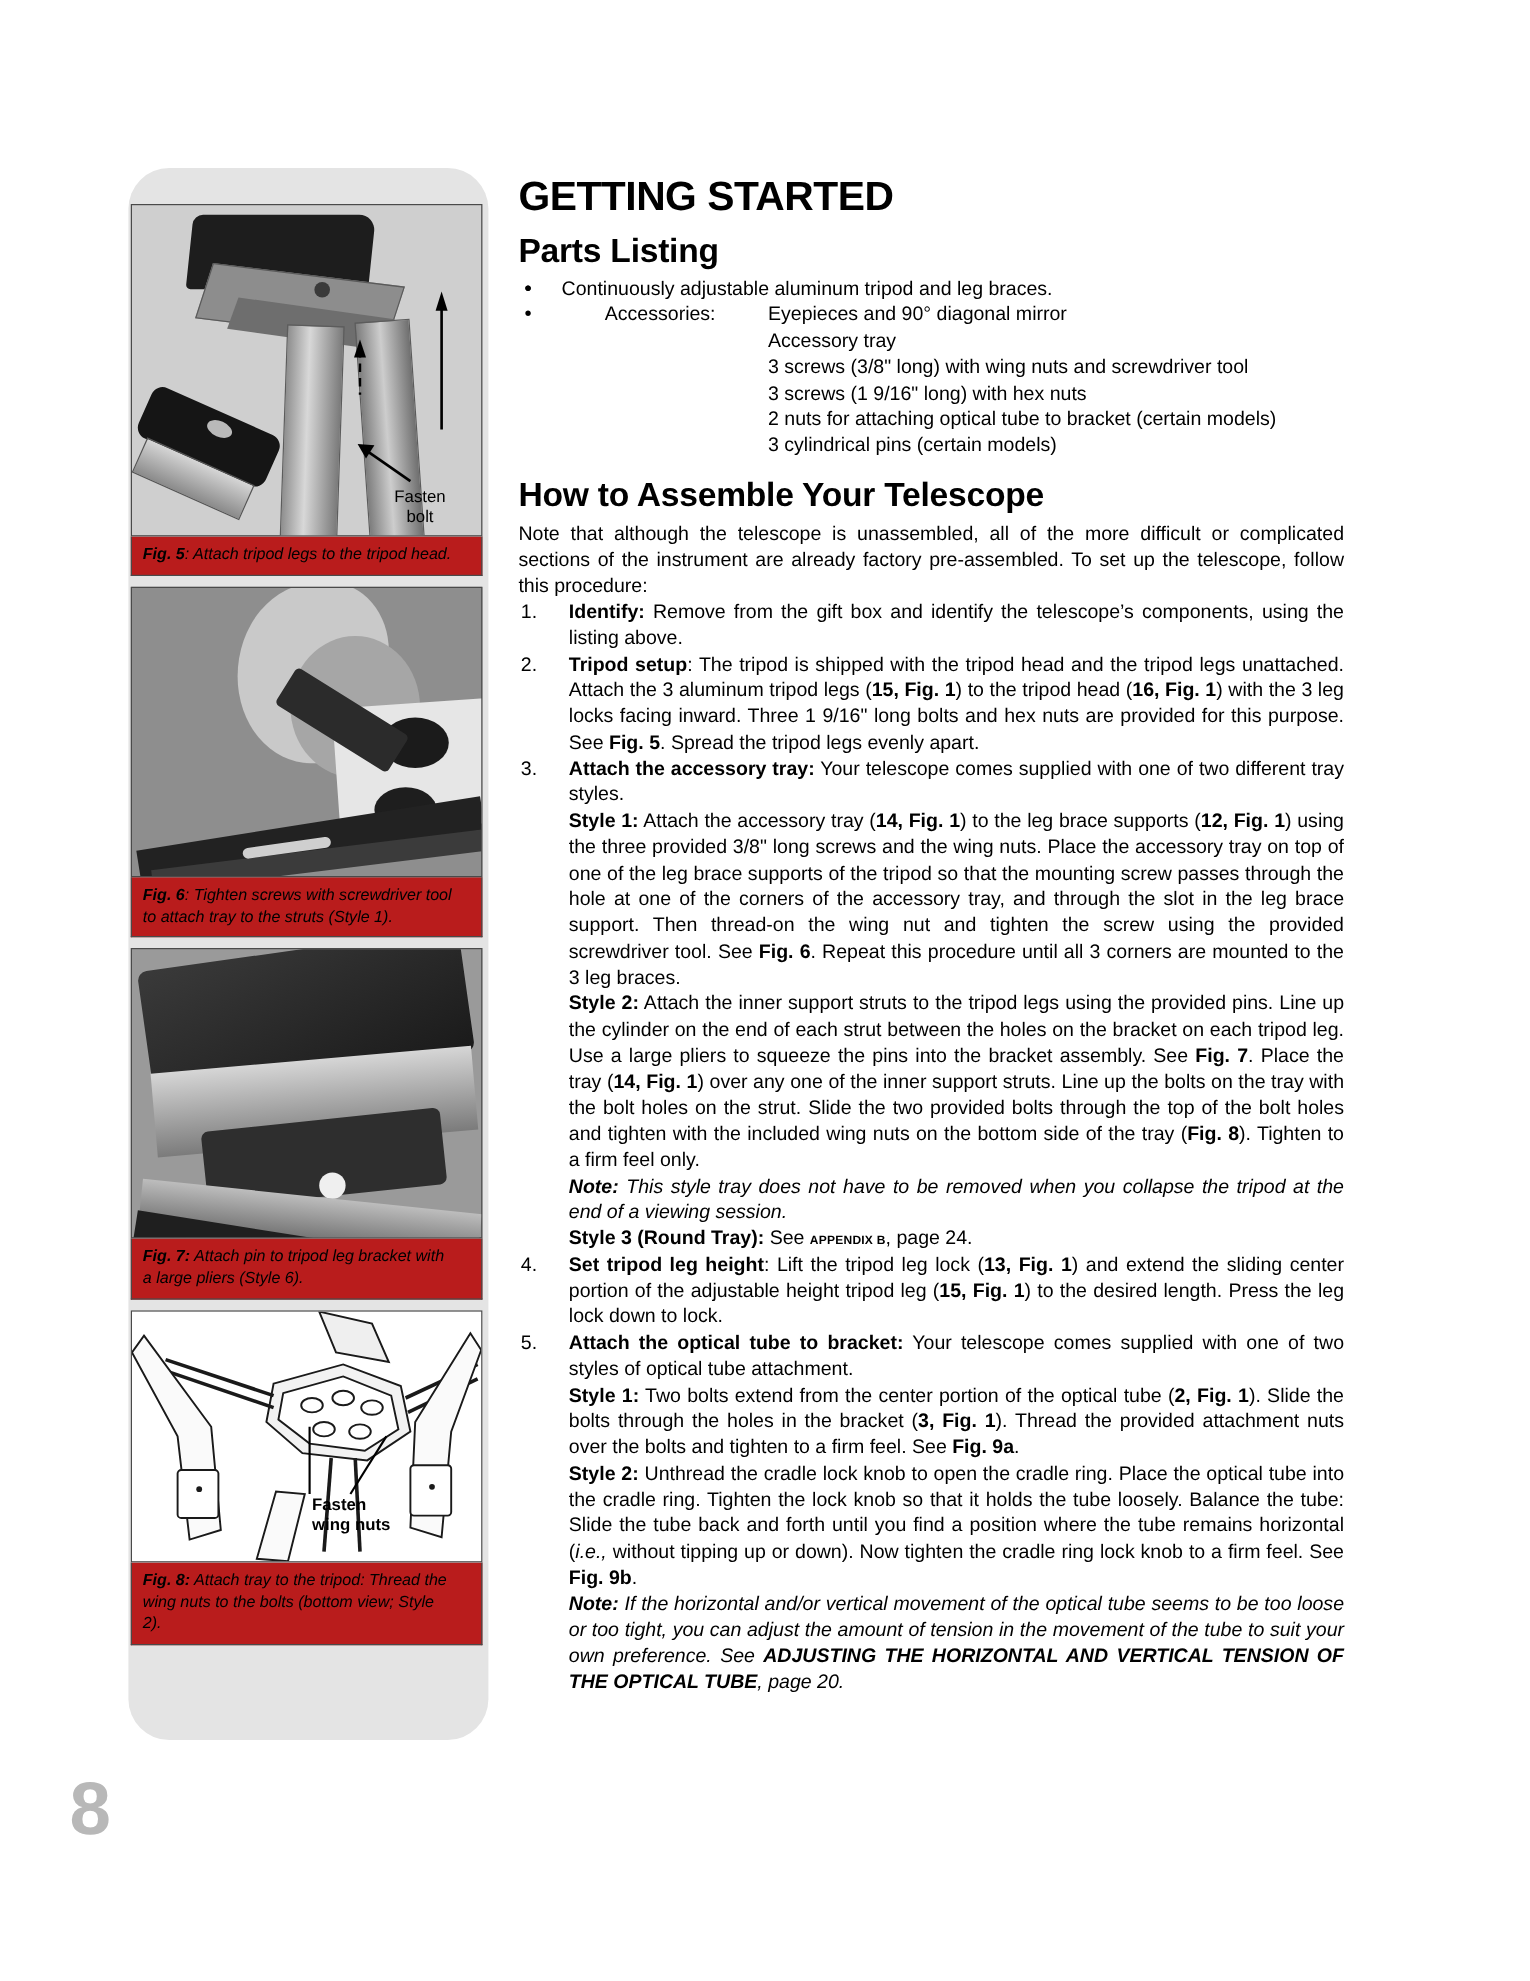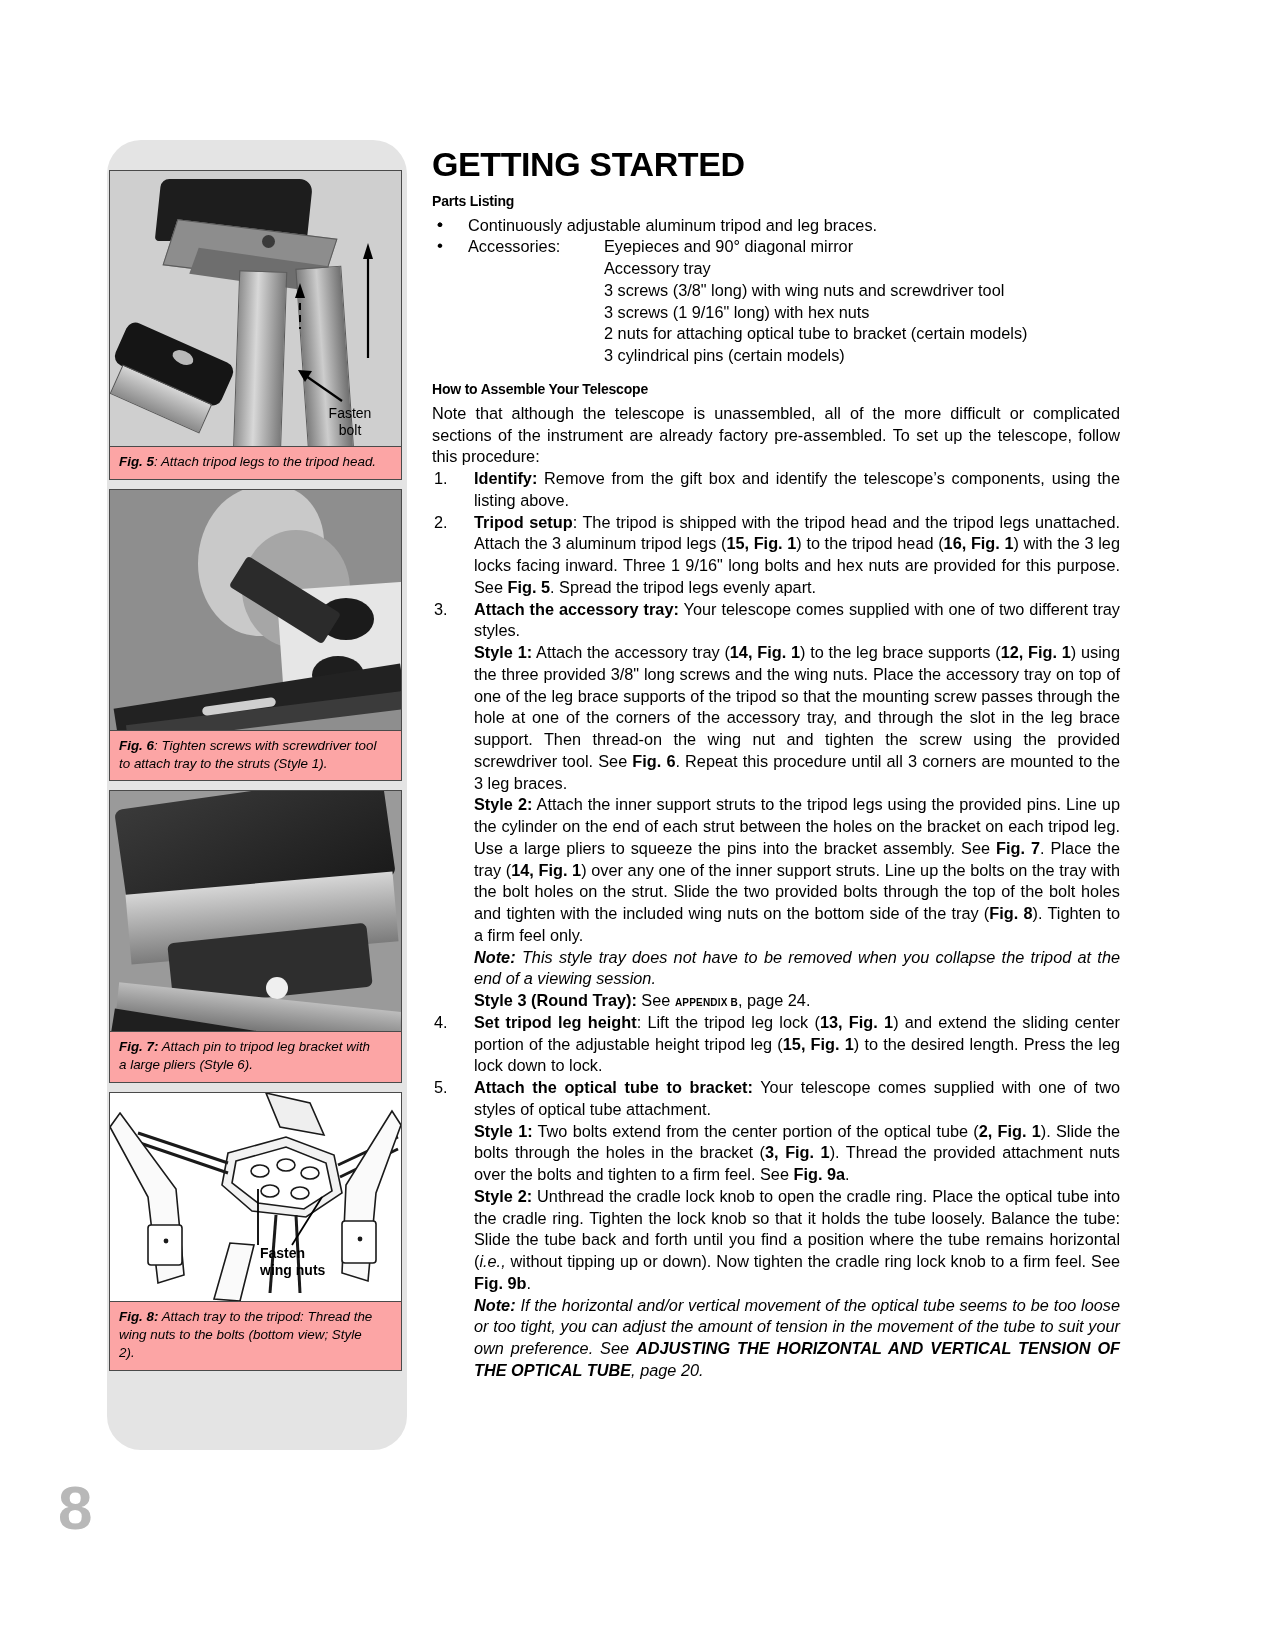--- a/index.html
+++ b/index.html
@@ -46,21 +46,21 @@
   .figimg {
     border: 1px solid #4a4a4a;
     background: #ffffff;
     position: relative;
     overflow: hidden;
     box-sizing: border-box;
   }
   .figcap {
     border: 1px solid #4a4a4a;
     border-top: none;
-    background: #fca5a5;
+    background: #b91c1c;
     box-sizing: border-box;
     padding: 6px 21px 8px 9px;
     font-size: 13.4px;
     line-height: 1.33;
     font-style: italic;
   }
   .figcap b { font-style: italic; font-weight: bold; }
 
   
   .f5 { background: #cfcfcf; }
@@ -211,21 +211,21 @@
   }
 
   h1.title {
     font-size: 34px;
     font-weight: bold;
     margin: 0 0 10px 0;
     letter-spacing: -0.4px;
     line-height: 1.05;
   }
   h2.sect {
-    font-size: 14px;
+    font-size: 28px;
     font-weight: bold;
     margin: 0 0 6px 0;
     letter-spacing: -0.2px;
   }
   h2.sect.spaced { margin-top: 14px; }
 
   p.body {
     font-size: 16.3px;
     line-height: 1.335;
     margin: 0 0 0 0;
@@ -244,21 +244,21 @@
   }
   .bullets li .dot {
     position: absolute;
     left: 5px;
     top: -1px;
     font-size: 17px;
     line-height: 1.335;
   }
 
   
-  .acc-row { display: flex; }
+  .acc-row { display: flex; margin-left: 36px; }
   .acc-label { width: 136px; flex: none; }
   .acc-items { flex: 1; }
   .acc-items div { line-height: 1.335; }
 
   
   .steps { margin: 0; padding: 0; list-style: none; }
   .steps > li {
     position: relative;
     padding-left: 42px;
     font-size: 16.3px;

